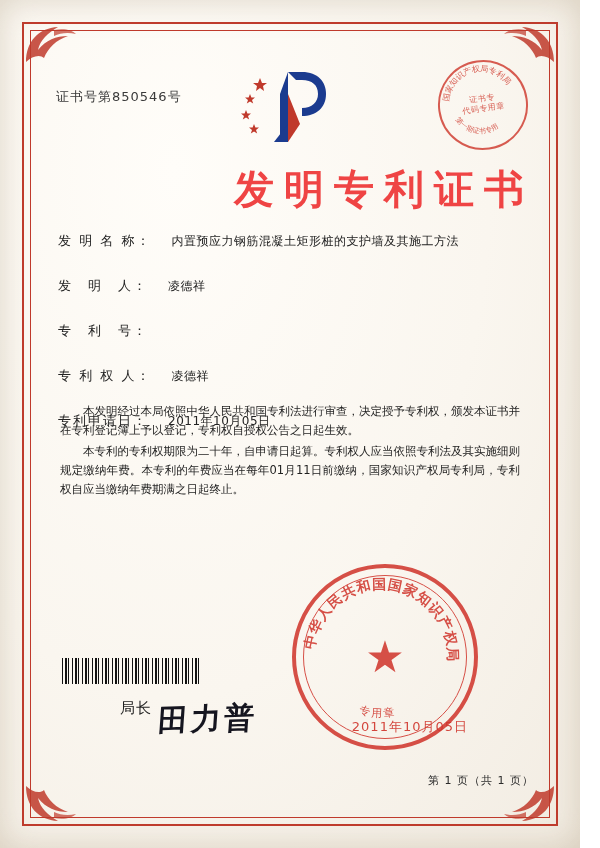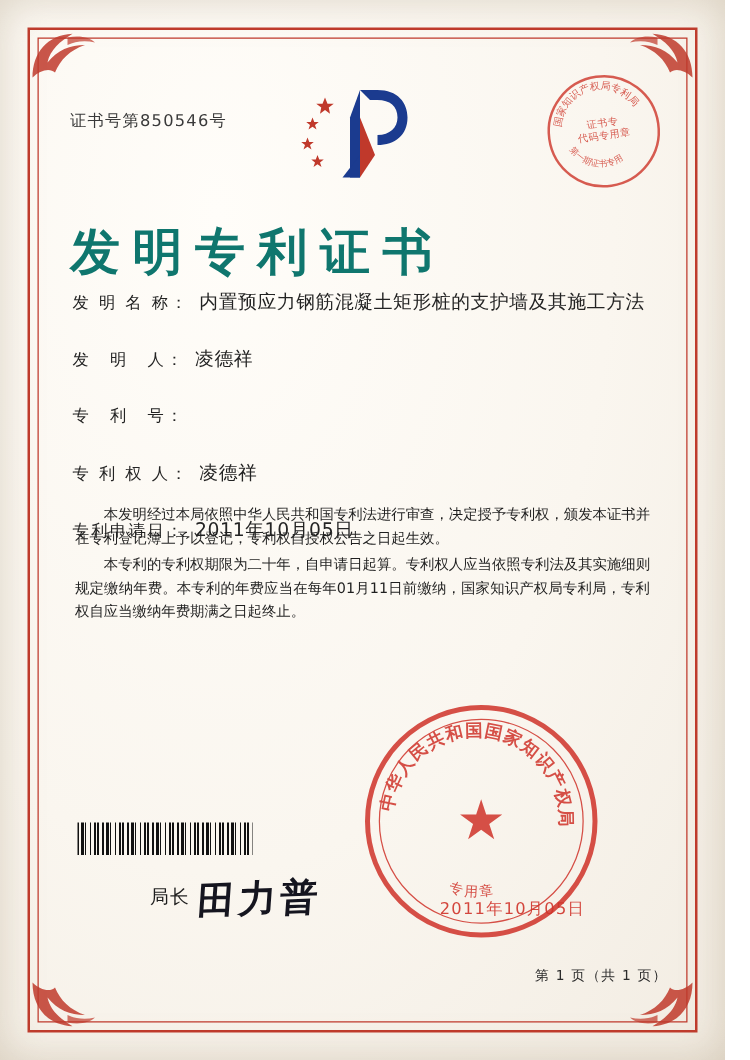--- a/index.html
+++ b/index.html
@@ -117,51 +117,51 @@
     text-align: center;
     font-size: 8px;
     line-height: 10px;
     letter-spacing: 0.5px;
   }
 
   .title {
     position: absolute;
     left: 0;
     right: 0;
-    top: 128px;
-    text-align: left;
+    top: 116px;
+    text-align: right;
     font-family: "DejaVu Serif", "Liberation Serif", serif;
     font-size: 40px;
     font-weight: bold;
     letter-spacing: 10px;
-    color: #0f766e;
+    color: #ef4444;
     text-indent: 10px;
   }
 
   .fields {
     position: absolute;
     left: 12px;
     right: 12px;
     top: 186px;
     font-size: 13px;
     color: #232323;
   }
   .field-row {
     display: flex;
     align-items: baseline;
     margin-bottom: 27px;
   }
   .field-label {
     white-space: nowrap;
     letter-spacing: 2px;
-    margin-right: 8px;
+    margin-right: 20px;
     font-size: 13px;
   }
   .field-value {
-    font-size: 15px;
+    font-size: 12px;
     letter-spacing: 0.5px;
   }
 
   .paragraphs {
     position: absolute;
     left: 14px;
     right: 14px;
     top: 356px;
     font-size: 11.5px;
     line-height: 19px;
@@ -186,21 +186,21 @@
       #111 3px, #111 5px, transparent 5px, transparent 6px,
       #111 6px, #111 7px, transparent 7px, transparent 10px);
   }
 
   
   .director {
     position: absolute;
     left: 74px;
     bottom: 62px;
     display: flex;
-    align-items: center;
+    align-items: flex-start;
   }
   .director-label {
     font-size: 15px;
     color: #1d1d1d;
     margin-right: 6px;
     padding-bottom: 4px;
     letter-spacing: 1px;
   }
   .director-sign {
     font-family: "DejaVu Serif", "Liberation Serif", serif;

